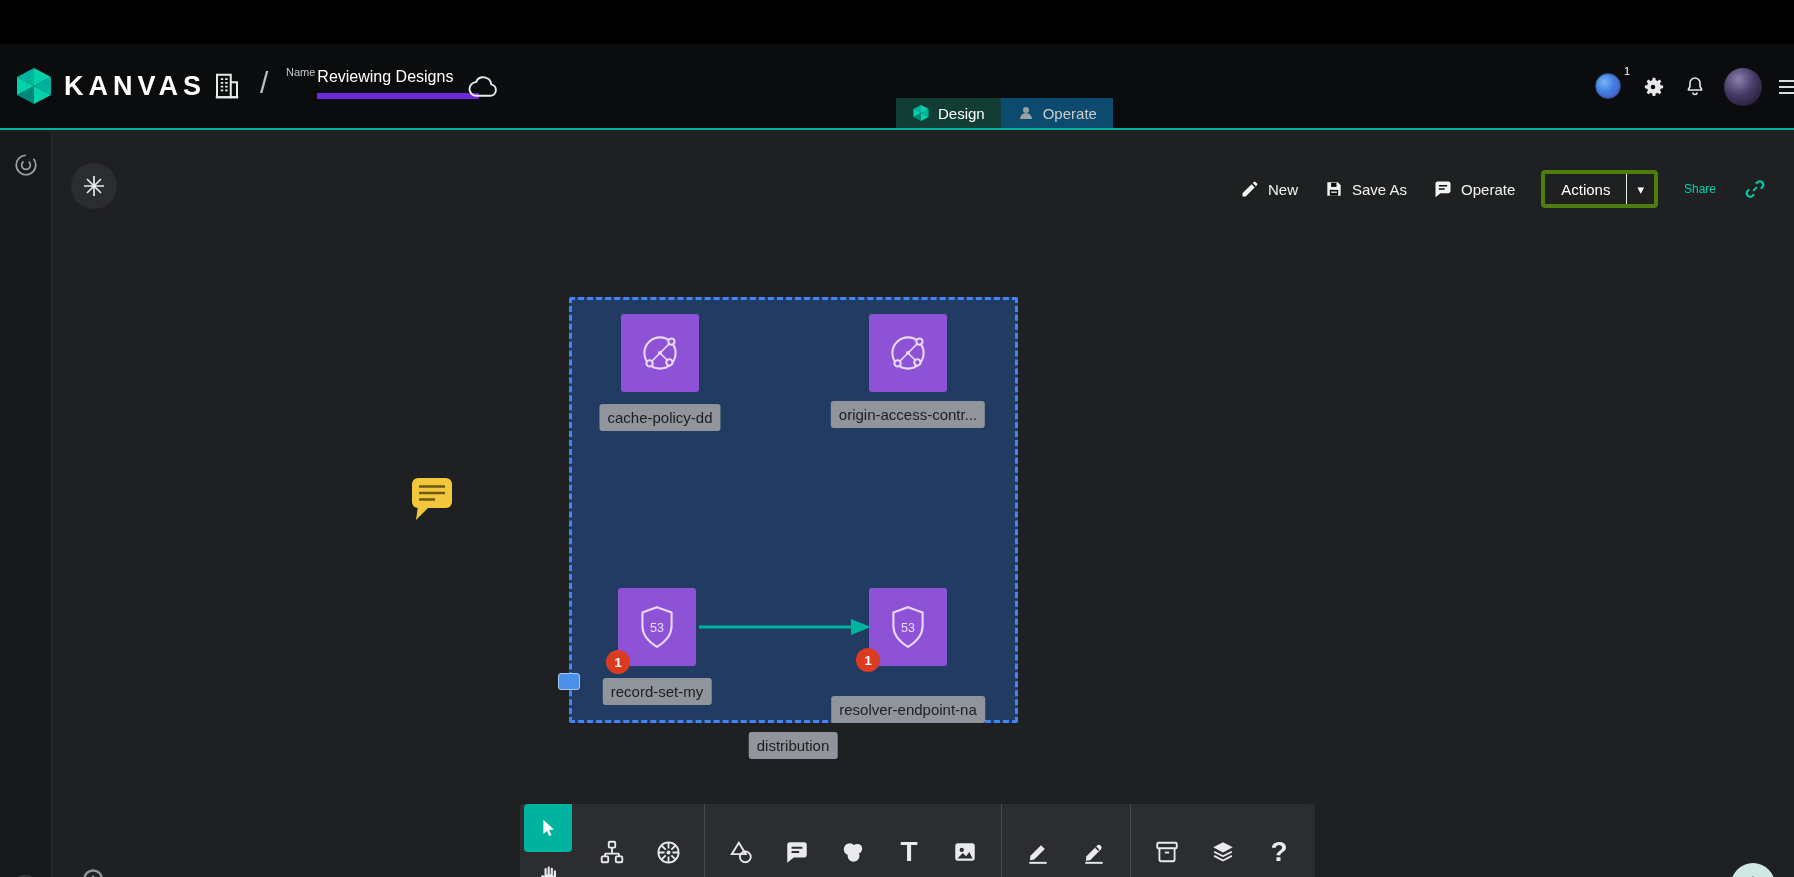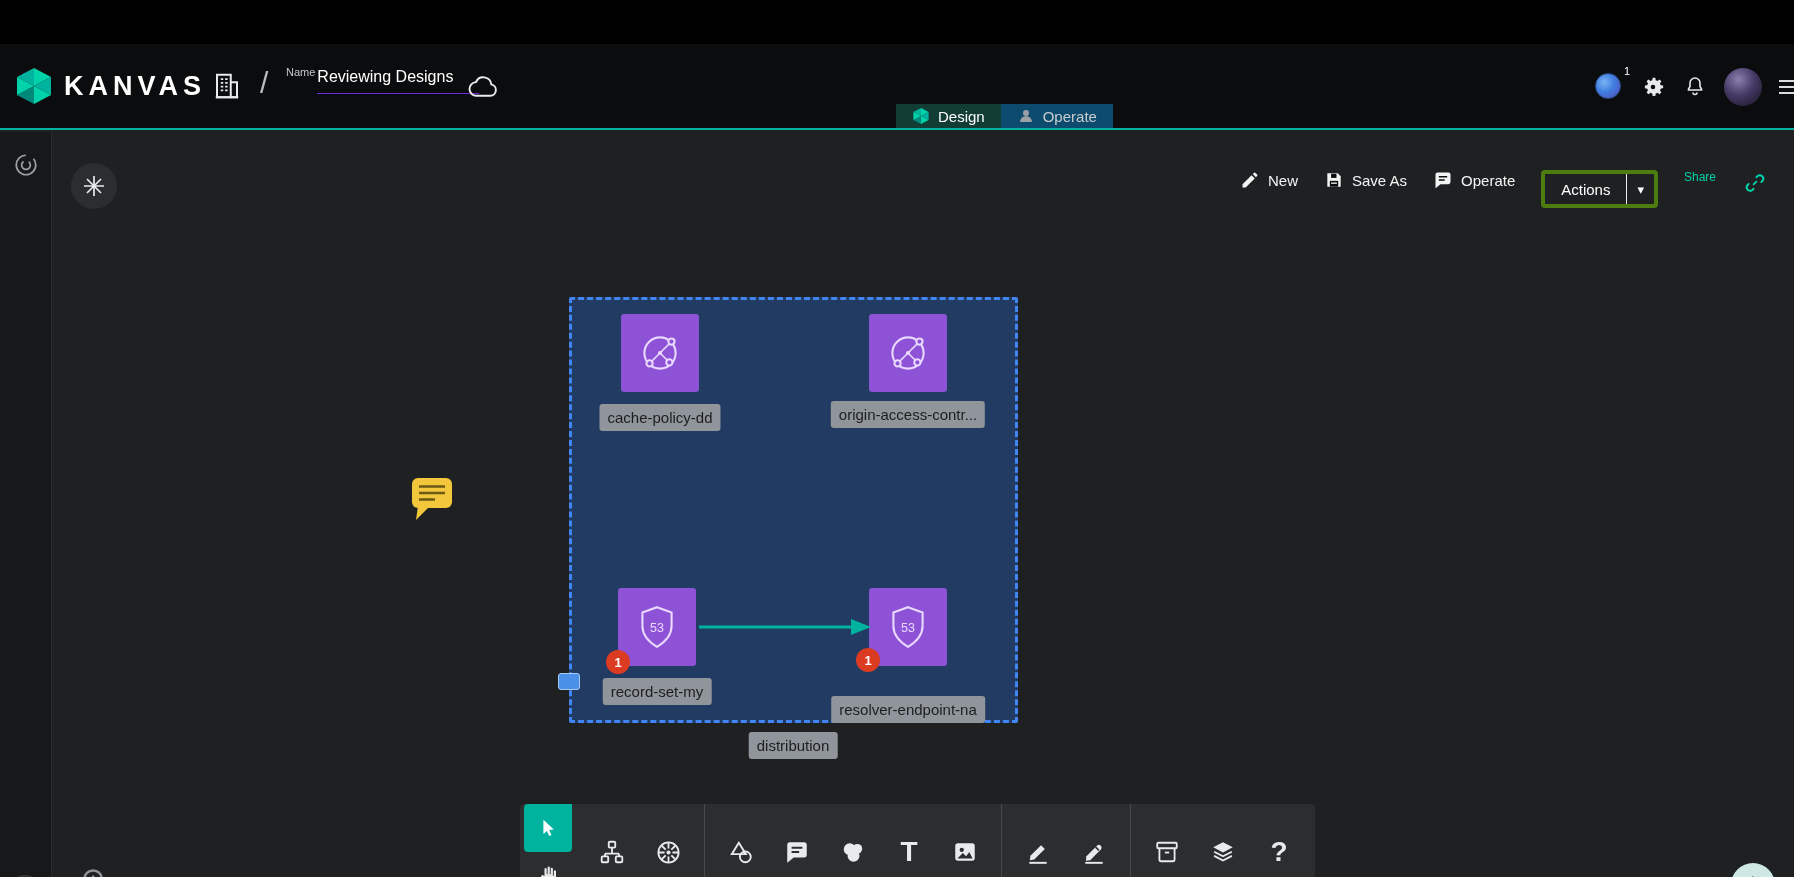--- a/index.html
+++ b/index.html
@@ -16,28 +16,28 @@
     position:absolute; left:0; top:0; right:0; height:86px;
     background:#0b0c0d; border-bottom:2px solid #00b39f; z-index:10;
   }
   .logo { position:absolute; left:14px; top:22px; display:flex; align-items:center; gap:10px; }
   .logo-text { font-size:27px; font-weight:bold; letter-spacing:5px; color:#fff; }
   .building { position:absolute; left:212px; top:26px; }
   .slash { position:absolute; left:260px; top:22px; font-size:30px; font-weight:300; color:#b9bcbe; }
   .namefield { position:absolute; left:286px; top:22px; display:flex; flex-direction:row; gap:2px; }
   .namefield .lbl { font-size:11px; color:#c6c9cb; }
   .name-input {
-    background:transparent; border:none; border-bottom:1px solid #6d28d9;
+    background:transparent; border:none; border-bottom:6px solid #6d28d9;
     color:#fff; font-size:16px; width:162px; padding:2px 0 7px;
     font-family:"Liberation Sans", sans-serif; outline:none;
   }
   .cloud { position:absolute; left:468px; top:30px; }
 
   .tabs { position:absolute; left:896px; bottom:0; display:flex; z-index:11; }
-  .tab { height:24px; display:flex; align-items:center; gap:8px; padding:0 16px; font-size:15px; cursor:pointer; }
+  .tab { height:30px; display:flex; align-items:center; gap:8px; padding:0 16px; font-size:15px; cursor:pointer; }
   .tab-design { background:#113d35; color:#fff; }
   .tab-operate { background:#0c4a6e; color:#c9cccd; }
 
   .header-right { position:absolute; right:2px; top:0; height:86px; display:flex; align-items:center; gap:17px; z-index:11; }
   .notif { position:relative; width:28px; height:28px; }
   .notif-circle { width:26px; height:26px; border-radius:50%;
     background:radial-gradient(circle at 35% 35%, #7ab3f2 0%, #3f7de0 45%, #5b48b8 100%);
     border:1px solid #274b86; }
   .notif-count { position:absolute; top:-8px; right:-7px; font-size:11px; color:#fff; }
   .avatar { width:38px; height:38px; border-radius:50%;
@@ -58,21 +58,21 @@
     position:absolute; left:71px; top:119px; width:46px; height:46px; border-radius:50%;
     background:#2c2d2f; display:flex; align-items:center; justify-content:center; cursor:pointer; z-index:6;
   }
   .zoom-btn { position:absolute; left:80px; top:822px; cursor:pointer; z-index:6; }
   .fab {
     position:absolute; left:1731px; top:819px; width:44px; height:44px; border-radius:50%;
     background:#cfe8e4; display:flex; align-items:center; justify-content:center; cursor:pointer; z-index:6;
   }
 
   
-  .canvas-actions { position:absolute; top:126px; right:26px; display:flex; align-items:flex-start; gap:26px; z-index:6; }
+  .canvas-actions { position:absolute; top:126px; right:26px; display:flex; align-items:center; gap:26px; z-index:6; }
   .ca-item { display:flex; align-items:center; gap:8px; font-size:15px; color:#f2f4f4; cursor:pointer; }
   .actions-btn { display:flex; align-items:center; border:4px solid #4d7c0f; border-radius:4px; height:38px; color:#fff; font-size:15px; cursor:pointer; }
   .actions-label { padding:0 16px; }
   .actions-caret { padding:0 10px; border-left:1px solid #eef0f0; height:100%; display:flex; align-items:center; font-size:13px; }
   .share-label { color:#00d3a9; font-size:12px; cursor:pointer; }
 
   
   .selection {
     position:absolute; left:569px; top:253px; width:449px; height:426px;
     background:rgba(36,84,160,0.52); border:3px dashed #4285f4; border-radius:2px; z-index:1;

